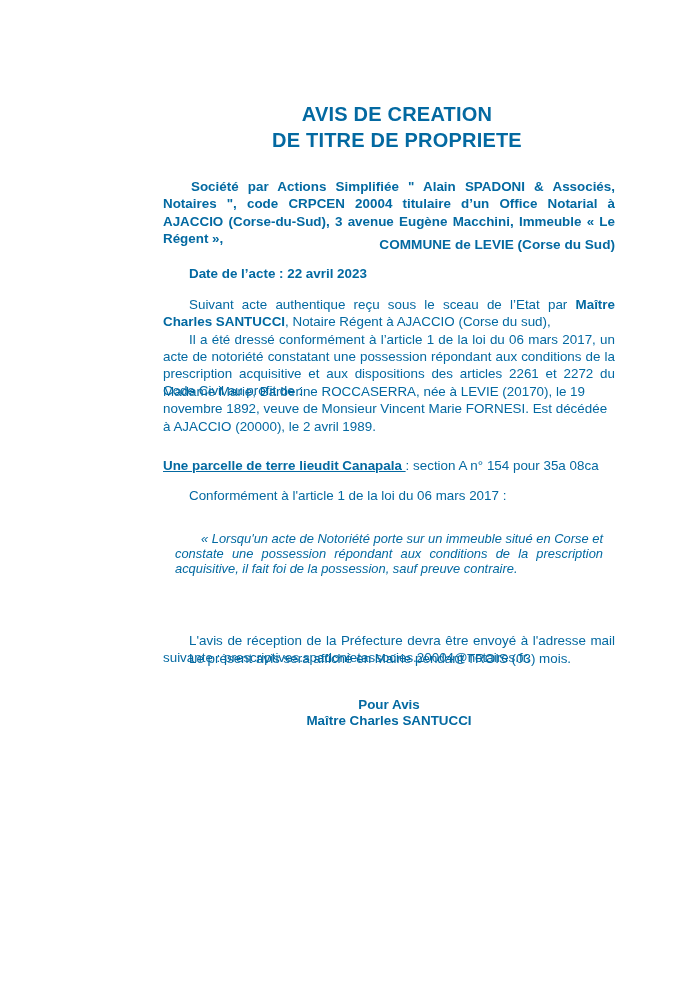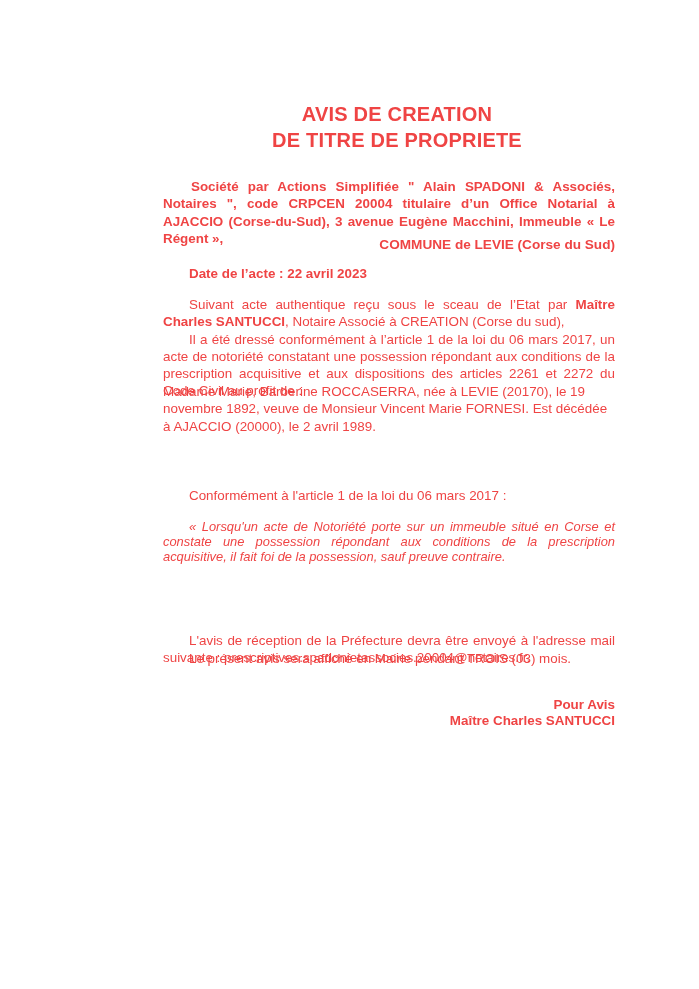--- a/index.html
+++ b/index.html
@@ -6,21 +6,21 @@
     margin: 0;
     padding: 0;
     background: #ffffff;
   }
   .page {
     position: relative;
     width: 699px;
     height: 989px;
     background: #ffffff;
     font-family: "Liberation Sans", sans-serif;
-    color: #ef4444;
+    color: #0369a1;
     overflow: hidden;
   }
   .content {
     position: absolute;
     left: 163px;
     top: 0;
     width: 452px;
     height: 989px;
   }
   .block { position: absolute; left: 0; width: 452px; margin: 0; }
@@ -89,41 +89,41 @@
     padding-left: 26px;
     width: 426px;
   }
   .quote-block {
     top: 519px;
     font-style: italic;
     font-size: 12.9px;
     line-height: 15.2px;
     text-align: justify;
   }
-  .quote-block p { margin: 0; text-indent: 26px; }
+  .quote-block p { margin: 12px; text-indent: 26px; }
   .present-line {
     top: 650px;
     font-size: 13.4px;
     line-height: 17px;
     padding-left: 26px;
     width: 426px;
   }
   .reception-para {
     top: 632px;
     font-size: 13.4px;
     line-height: 17.3px;
     text-align: justify;
     text-indent: 26px;
   }
   .signature-block {
     top: 697px;
     font-size: 13.4px;
     line-height: 15.7px;
     font-weight: bold;
-    text-align: right;
+    text-align: center;
   }
   .signature-block div { margin: 0; }
 </style>
 </head>
 <body>
 
 <div class="page">
   <div class="content">
 
     <h1 class="block doc-title">
@@ -131,26 +131,29 @@
       <span>DE TITRE DE PROPRIETE</span>
     </h1>
 
     <p class="block office-para">Société par Actions Simplifiée " Alain SPADONI &amp; Associés, Notaires ", code CRPCEN 20004 titulaire d’un Office Notarial à AJACCIO (Corse-du-Sud), 3 avenue Eugène Macchini, Immeuble « Le Régent »,</p>
 
     <div class="block commune-line">COMMUNE de LEVIE (Corse du Sud)</div>
 
     <div class="block date-line">Date de l’acte : 22 avril 2023</div>
 
     <div class="block suivant-block body-para">
-      <p class="indent"><span>Suivant acte authentique reçu sous le sceau de l’Etat par </span><strong>Maître Charles SANTUCCI</strong><span>, Notaire Associé à CREATION (Corse du sud),</span></p>
+      <p class="indent"><span>Suivant acte authentique reçu sous le sceau de l’Etat par </span><strong>Maître Charles SANTUCCI</strong><span>, Notaire Régent à AJACCIO (Corse du sud),</span></p>
       <p class="indent">Il a été dressé conformément à l’article 1 de la loi du 06 mars 2017, un acte de notoriété constatant une possession répondant aux conditions de la prescription acquisitive et aux dispositions des articles 2261 et 2272 du Code Civil au profit de :</p>
     </div>
 
     <p class="block madame-para">Madame Marie, Barberine ROCCASERRA, née à LEVIE (20170), le 19 novembre 1892, veuve de Monsieur Vincent Marie FORNESI. Est décédée à AJACCIO (20000), le 2 avril 1989.</p>
 
+    <div class="block parcel-line">
+      <span class="parcel-label">Une parcelle de terre lieudit Canapala </span><span>: section A n° 154 pour 35a 08ca</span>
+    </div>
 
     <div class="block conform-line">Conformément à l'article 1 de la loi du 06 mars 2017 :</div>
 
     <div class="block quote-block">
       <p>« Lorsqu'un acte de Notoriété porte sur un immeuble situé en Corse et constate une possession répondant aux conditions de la prescription acquisitive, il fait foi de la possession, sauf preuve contraire.</p>
     </div>
 
     <div class="block present-line">Le présent avis sera affiché en Mairie pendant TROIS (03) mois.</div>
 
     <p class="block reception-para">L'avis de réception de la Préfecture devra être envoyé à l'adresse mail suivante : prescriptives.spadonietassocies.20004@notaires.fr.</p>

